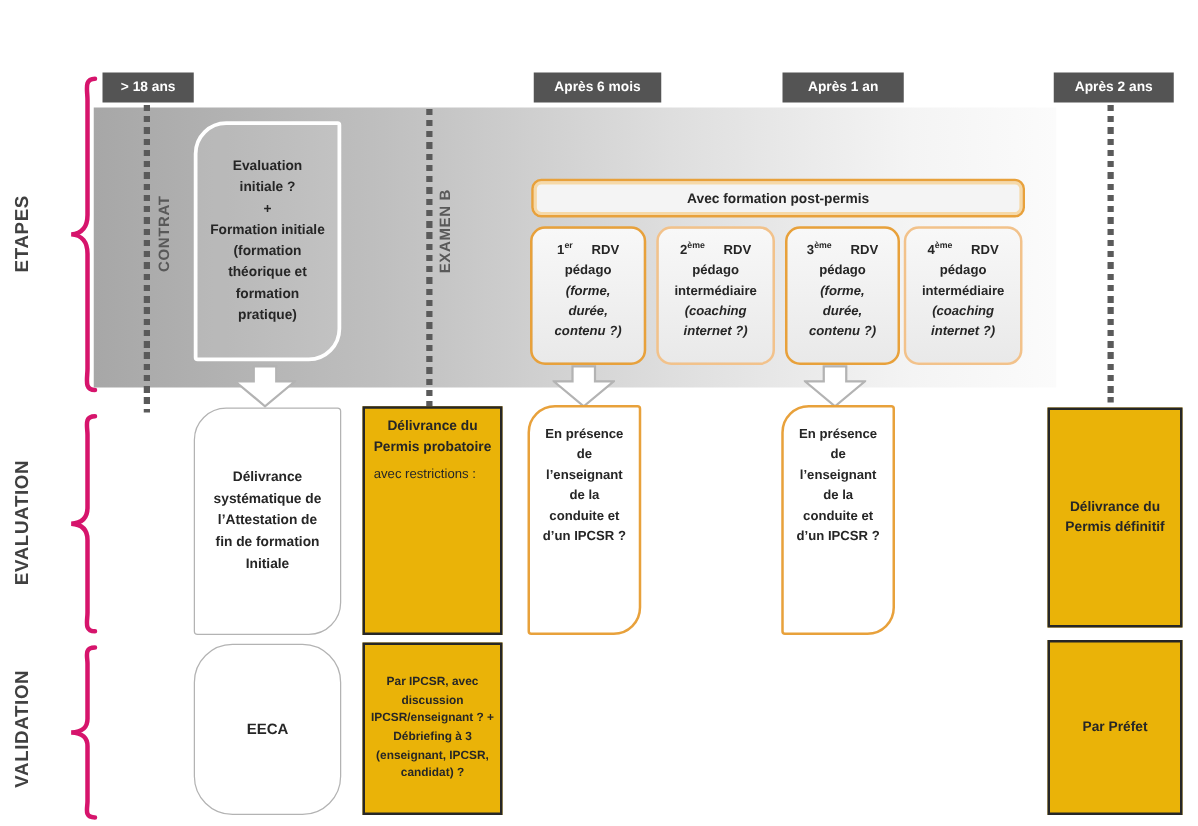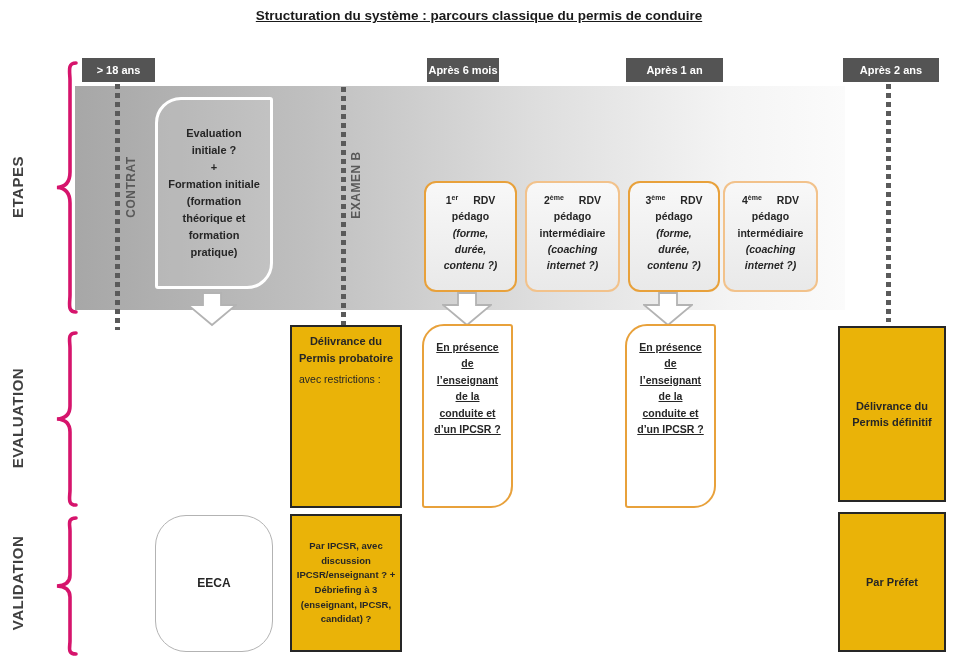--- a/index.html
+++ b/index.html
@@ -77,39 +77,38 @@
     background:#ffffff;border:1.5px solid #b3b3b3;
     font-size:11px;font-weight:bold;line-height:1.55;white-space:pre-line;
   }
   .black-card{
     background:#eab308;border:2px solid #262626;
     font-size:11px;font-weight:bold;line-height:1.5;
   }
   .orange-card{
     background:#ffffff;border:2.5px solid #E8A13B;border-radius:22px 3px 22px 3px;
     font-size:10.5px;font-weight:bold;line-height:1.57;white-space:pre-line;
-    text-align:center;padding-top:13px;text-decoration:underline;
+    text-align:center;padding-top:13px;
   }
   .probatoire{padding:6px 5px;}
   .probatoire-title{font-size:11px;font-weight:bold;text-align:center;white-space:pre-line;line-height:1.5;}
   .probatoire-sub{font-size:10.5px;font-weight:normal;margin-top:6px;align-self:flex-start;padding-left:2px;}
   .probatoire-items{
     font-size:10.5px;font-weight:normal;white-space:pre;line-height:1.5;
     align-self:flex-start;padding-left:2px;margin-top:1px;
   }
   .ipcsr-card{font-size:9.5px;text-align:center;white-space:pre-line;line-height:1.55;}
   .eeca-card{font-size:12px;}
   .arrow-svg{display:block;}
 </style>
 </head>
 <body>
 
 <div id="canvas">
 
-  <div class="abs title">Structuration du système : parcours classique du permis de conduire</div>
 
   <svg class="abs" style="left:50px;top:60px;" width="30" height="255" viewBox="0 0 30 255">
     <path d="M26 3 C17 3 20 12 20 20 L20 112 C20 121 16 127 7 127.5 C16 128 20 134 20 143 L20 235 C20 243 17 252 26 252" fill="none" stroke="#d6146c" stroke-width="3.6" stroke-linecap="round"></path>
   </svg>
   <svg class="abs" style="left:50px;top:330px;" width="30" height="178" viewBox="0 0 30 178">
     <path d="M26 3 C17 3 20 11 20 18 L20 76 C20 84 16 88.5 7 89 C16 89.5 20 94 20 102 L20 160 C20 167 17 175 26 175" fill="none" stroke="#d6146c" stroke-width="3.6" stroke-linecap="round"></path>
   </svg>
   <svg class="abs" style="left:50px;top:515px;" width="30" height="142" viewBox="0 0 30 142">
     <path d="M26 3 C17 3 20 10 20 16 L20 60 C20 67 16 70.5 7 71 C16 71.5 20 75 20 82 L20 126 C20 132 17 139 26 139" fill="none" stroke="#d6146c" stroke-width="3.6" stroke-linecap="round"></path>
   </svg>
@@ -118,37 +117,38 @@
   <div class="abs rail-label" style="left:-53px;top:408px;width:140px;">EVALUATION</div>
   <div class="abs rail-label" style="left:-53px;top:573px;width:140px;">VALIDATION</div>
 
   <div class="abs band"></div>
 
   <div class="abs dotline" style="left:115px;top:84px;height:246px;"></div>
   <div class="abs dotline" style="left:341px;top:87px;height:246px;"></div>
   <div class="abs dotline" style="left:886px;top:84px;height:238px;"></div>
 
   <div class="abs chip" style="left:82px;top:58px;width:73px;">&gt; 18 ans</div>
-  <div class="abs chip" style="left:427px;top:58px;width:72px;">Après 6 mois</div>
+  <div class="abs chip" style="left:427px;top:58px;width:102px;">Après 6 mois</div>
   <div class="abs chip" style="left:626px;top:58px;width:97px;">Après 1 an</div>
   <div class="abs chip" style="left:843px;top:58px;width:96px;">Après 2 ans</div>
 
   <div class="abs stage-vlabel" style="left:71px;top:179px;">CONTRAT</div>
   <div class="abs stage-vlabel" style="left:296px;top:177px;">EXAMEN B</div>
 
   <div class="abs box center-txt diag-round formation">Evaluation
 initiale ?
 +
 Formation initiale
 (formation
 théorique et
 formation
 pratique)</div>
 
 
+  <div class="abs box center-txt postpermis">Avec formation post-permis</div>
 
   <div class="abs box rdv strong" style="left:424px;width:93px;">
     <div><span>1</span><sup>er</sup><span class="rest">RDV</span></div>
     <div class="rdv-body">pédago</div>
     <div class="rdv-detail">(forme,
 durée,
 contenu ?)</div>
   </div>
   <div class="abs box rdv light" style="left:525px;width:95px;">
     <div><span>2</span><sup>ème</sup><span class="rest">RDV</span></div>
@@ -175,20 +175,25 @@
   <svg class="abs arrow-svg" style="left:187px;top:292px;" width="50" height="35" viewBox="0 0 50 35">
     <path d="M16 1 H34 V13 H49 L25 33 L1 13 H16 Z" fill="#ffffff" stroke="#b3b3b3" stroke-width="1.8" stroke-linejoin="miter"></path>
   </svg>
   <svg class="abs arrow-svg" style="left:442px;top:292px;" width="50" height="35" viewBox="0 0 50 35">
     <path d="M16 1 H34 V13 H49 L25 33 L1 13 H16 Z" fill="#ffffff" stroke="#b3b3b3" stroke-width="1.8" stroke-linejoin="miter"></path>
   </svg>
   <svg class="abs arrow-svg" style="left:643px;top:292px;" width="50" height="35" viewBox="0 0 50 35">
     <path d="M16 1 H34 V13 H49 L25 33 L1 13 H16 Z" fill="#ffffff" stroke="#b3b3b3" stroke-width="1.8" stroke-linejoin="miter"></path>
   </svg>
 
+  <div class="abs box center-txt gray-card diag-round" style="left:155px;top:326px;width:118px;height:182px;">Délivrance
+systématique de
+l’Attestation de
+fin de formation
+Initiale</div>
 
   <div class="abs box black-card probatoire" style="left:290px;top:325px;width:112px;height:183px;">
     <div class="probatoire-title">Délivrance du
 Permis probatoire</div>
     <div class="probatoire-sub">avec restrictions :</div>
   </div>
 
   <div class="abs box orange-card" style="left:422px;top:324px;width:91px;height:184px;">En présence
 de
 l’enseignant

